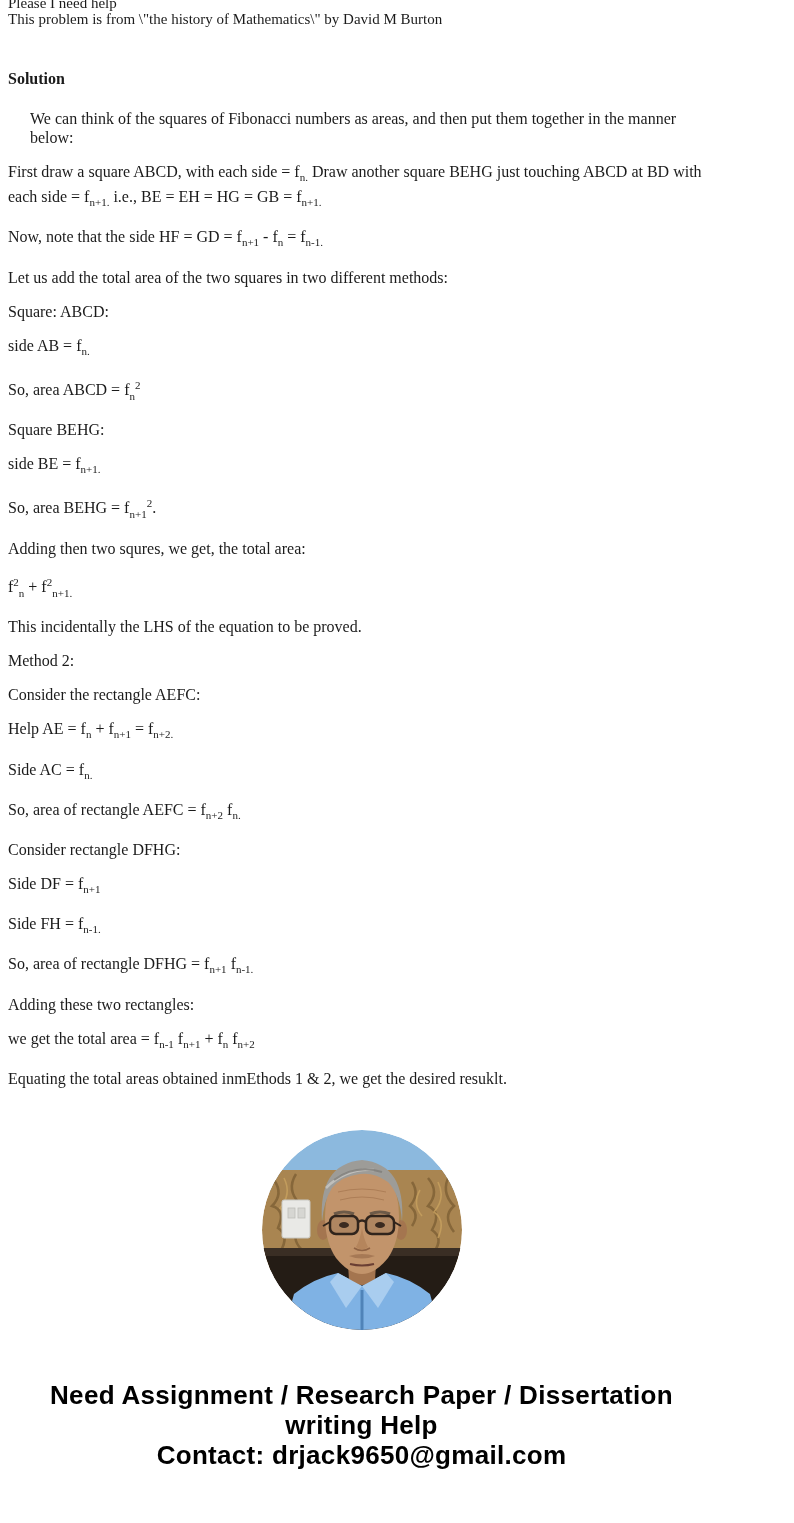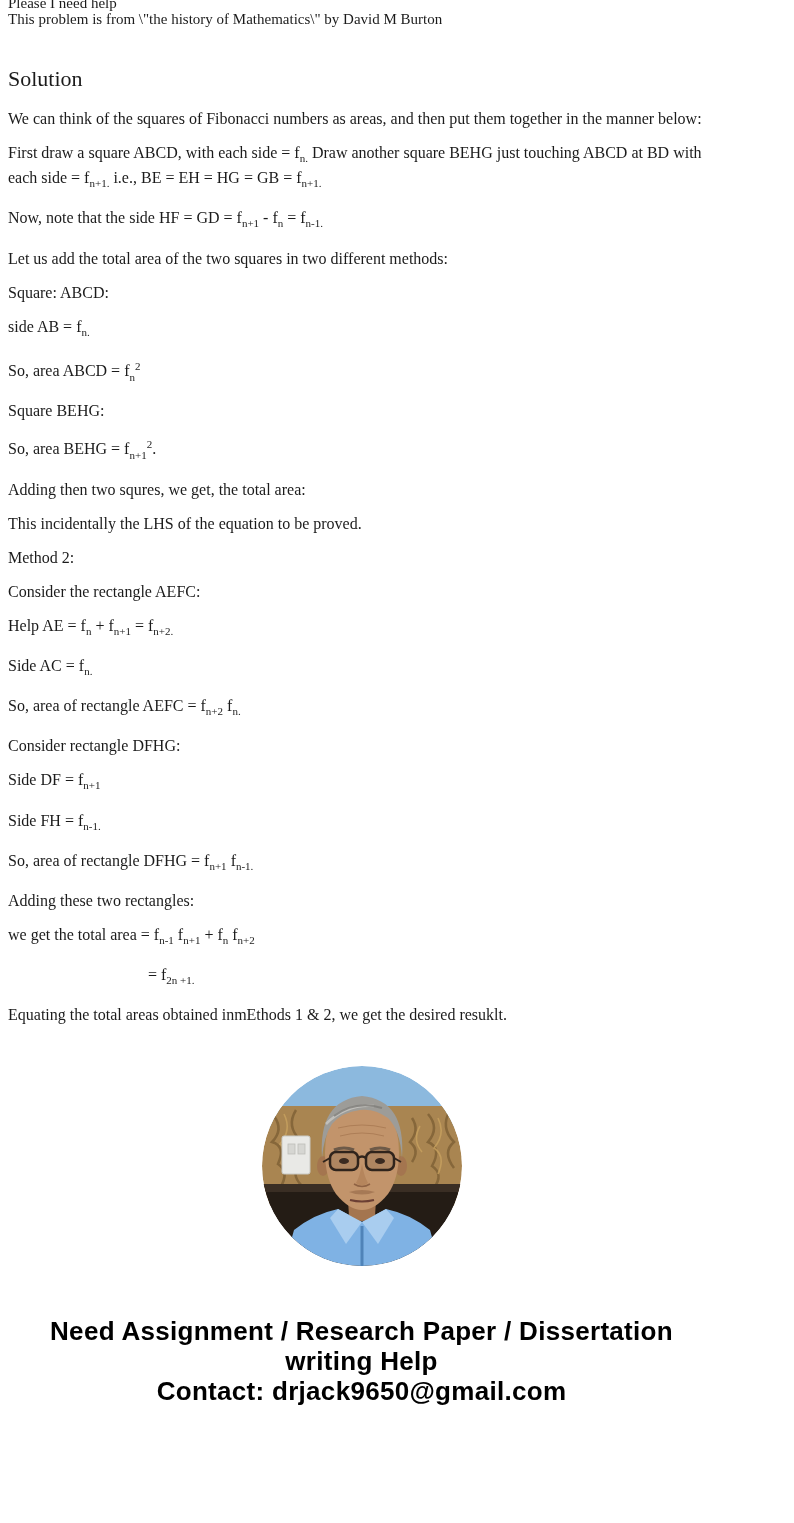--- a/index.html
+++ b/index.html
@@ -11,32 +11,32 @@
     background: #ffffff;
     color: #1b1b1b;
     font-family: "Liberation Serif", "DejaVu Serif", serif;
   }
   .content { padding: 0 8px; }
 
   .header-block { margin-top: -4px; font-size: 15px; line-height: 15.5px; }
   .header-line { display: block; white-space: pre; }
 
   .solution-heading {
-    font-size: 22px;
-    font-weight: normal;
+    font-size: 16px;
+    font-weight: bold;
     margin: 41px 0 0 0;
     line-height: 21px;
   }
 
   #solution-paragraphs p {
     margin: 15px 0 0 0;
     font-size: 16px;
     line-height: 19px;
   }
-  #solution-paragraphs p:first-child { margin-top: 20px; }
+  #solution-paragraphs p:first-child { margin-top: 20px; margin-left: 22px; }
   #solution-paragraphs p.indent { margin-left: 140px; }
   #solution-paragraphs sub, #solution-paragraphs sup { font-size: 11px; }
 
   .avatar-wrap {
     margin: 42px auto 0 auto;
     width: 200px;
     height: 200px;
   }
   .avatar-wrap svg { display: block; border-radius: 50%; }
 
@@ -66,35 +66,36 @@
 
     <div id="solution-paragraphs">
         <p><span>We can think of the squares of Fibonacci numbers as areas, and then put them together in the manner below:</span></p>
         <p><span>First draw a square ABCD, with each side = f</span><sub>n.</sub><span> Draw another square BEHG just touching ABCD at BD with each side = f</span><sub>n+1.</sub><span> i.e., BE = EH = HG = GB = f</span><sub>n+1.</sub></p>
         <p><span>Now, note that the side HF = GD = f</span><sub>n+1</sub><span> - f</span><sub>n</sub><span> = f</span><sub>n-1.</sub></p>
         <p><span>Let us add the total area of the two squares in two different methods:</span></p>
         <p><span>Square: ABCD:</span></p>
         <p><span>side AB = f</span><sub>n.</sub></p>
         <p><span>So, area ABCD = f</span><sub>n</sub><sup>2</sup></p>
         <p><span>Square BEHG:</span></p>
+        <p><span>side BE = f</span><sub>n+1.</sub></p>
         <p><span>So, area BEHG = f</span><sub>n+1</sub><sup>2</sup><span>.</span></p>
         <p><span>Adding then two squres, we get, the total area:</span></p>
+        <p><span>f</span><sup>2</sup><sub>n</sub><span> + f</span><sup>2</sup><sub>n+1.</sub></p>
         <p><span>This incidentally the LHS of the equation to be proved.</span></p>
         <p><span>Method 2:</span></p>
         <p><span>Consider the rectangle AEFC:</span></p>
         <p><span>Help AE = f</span><sub>n</sub><span> + f</span><sub>n+1</sub><span> = f</span><sub>n+2.</sub></p>
         <p><span>Side AC = f</span><sub>n.</sub></p>
         <p><span>So, area of rectangle AEFC = f</span><sub>n+2</sub><span> f</span><sub>n.</sub></p>
         <p><span>Consider rectangle DFHG:</span></p>
         <p><span>Side DF = f</span><sub>n+1</sub></p>
         <p><span>Side FH = f</span><sub>n-1.</sub></p>
         <p><span>So, area of rectangle DFHG = f</span><sub>n+1</sub><span> f</span><sub>n-1.</sub></p>
         <p><span>Adding these two rectangles:</span></p>
         <p><span>we get the total area = f</span><sub>n-1</sub><span> f</span><sub>n+1</sub><span> + f</span><sub>n</sub><span> f</span><sub>n+2</sub></p>
-        <p class="indent"><span>= f</span><sub>2n +1.</sub></p>
         <p><span>Equating the total areas obtained inmEthods 1 &amp; 2, we get the desired resuklt.</span></p>
       </div>
 
     <div class="avatar-wrap">
       <svg width="200" height="200" viewBox="0 0 200 200">
         <defs>
           <clipPath id="circleClip">
               <circle cx="100" cy="100" r="100"></circle>
             </clipPath>
         </defs>

